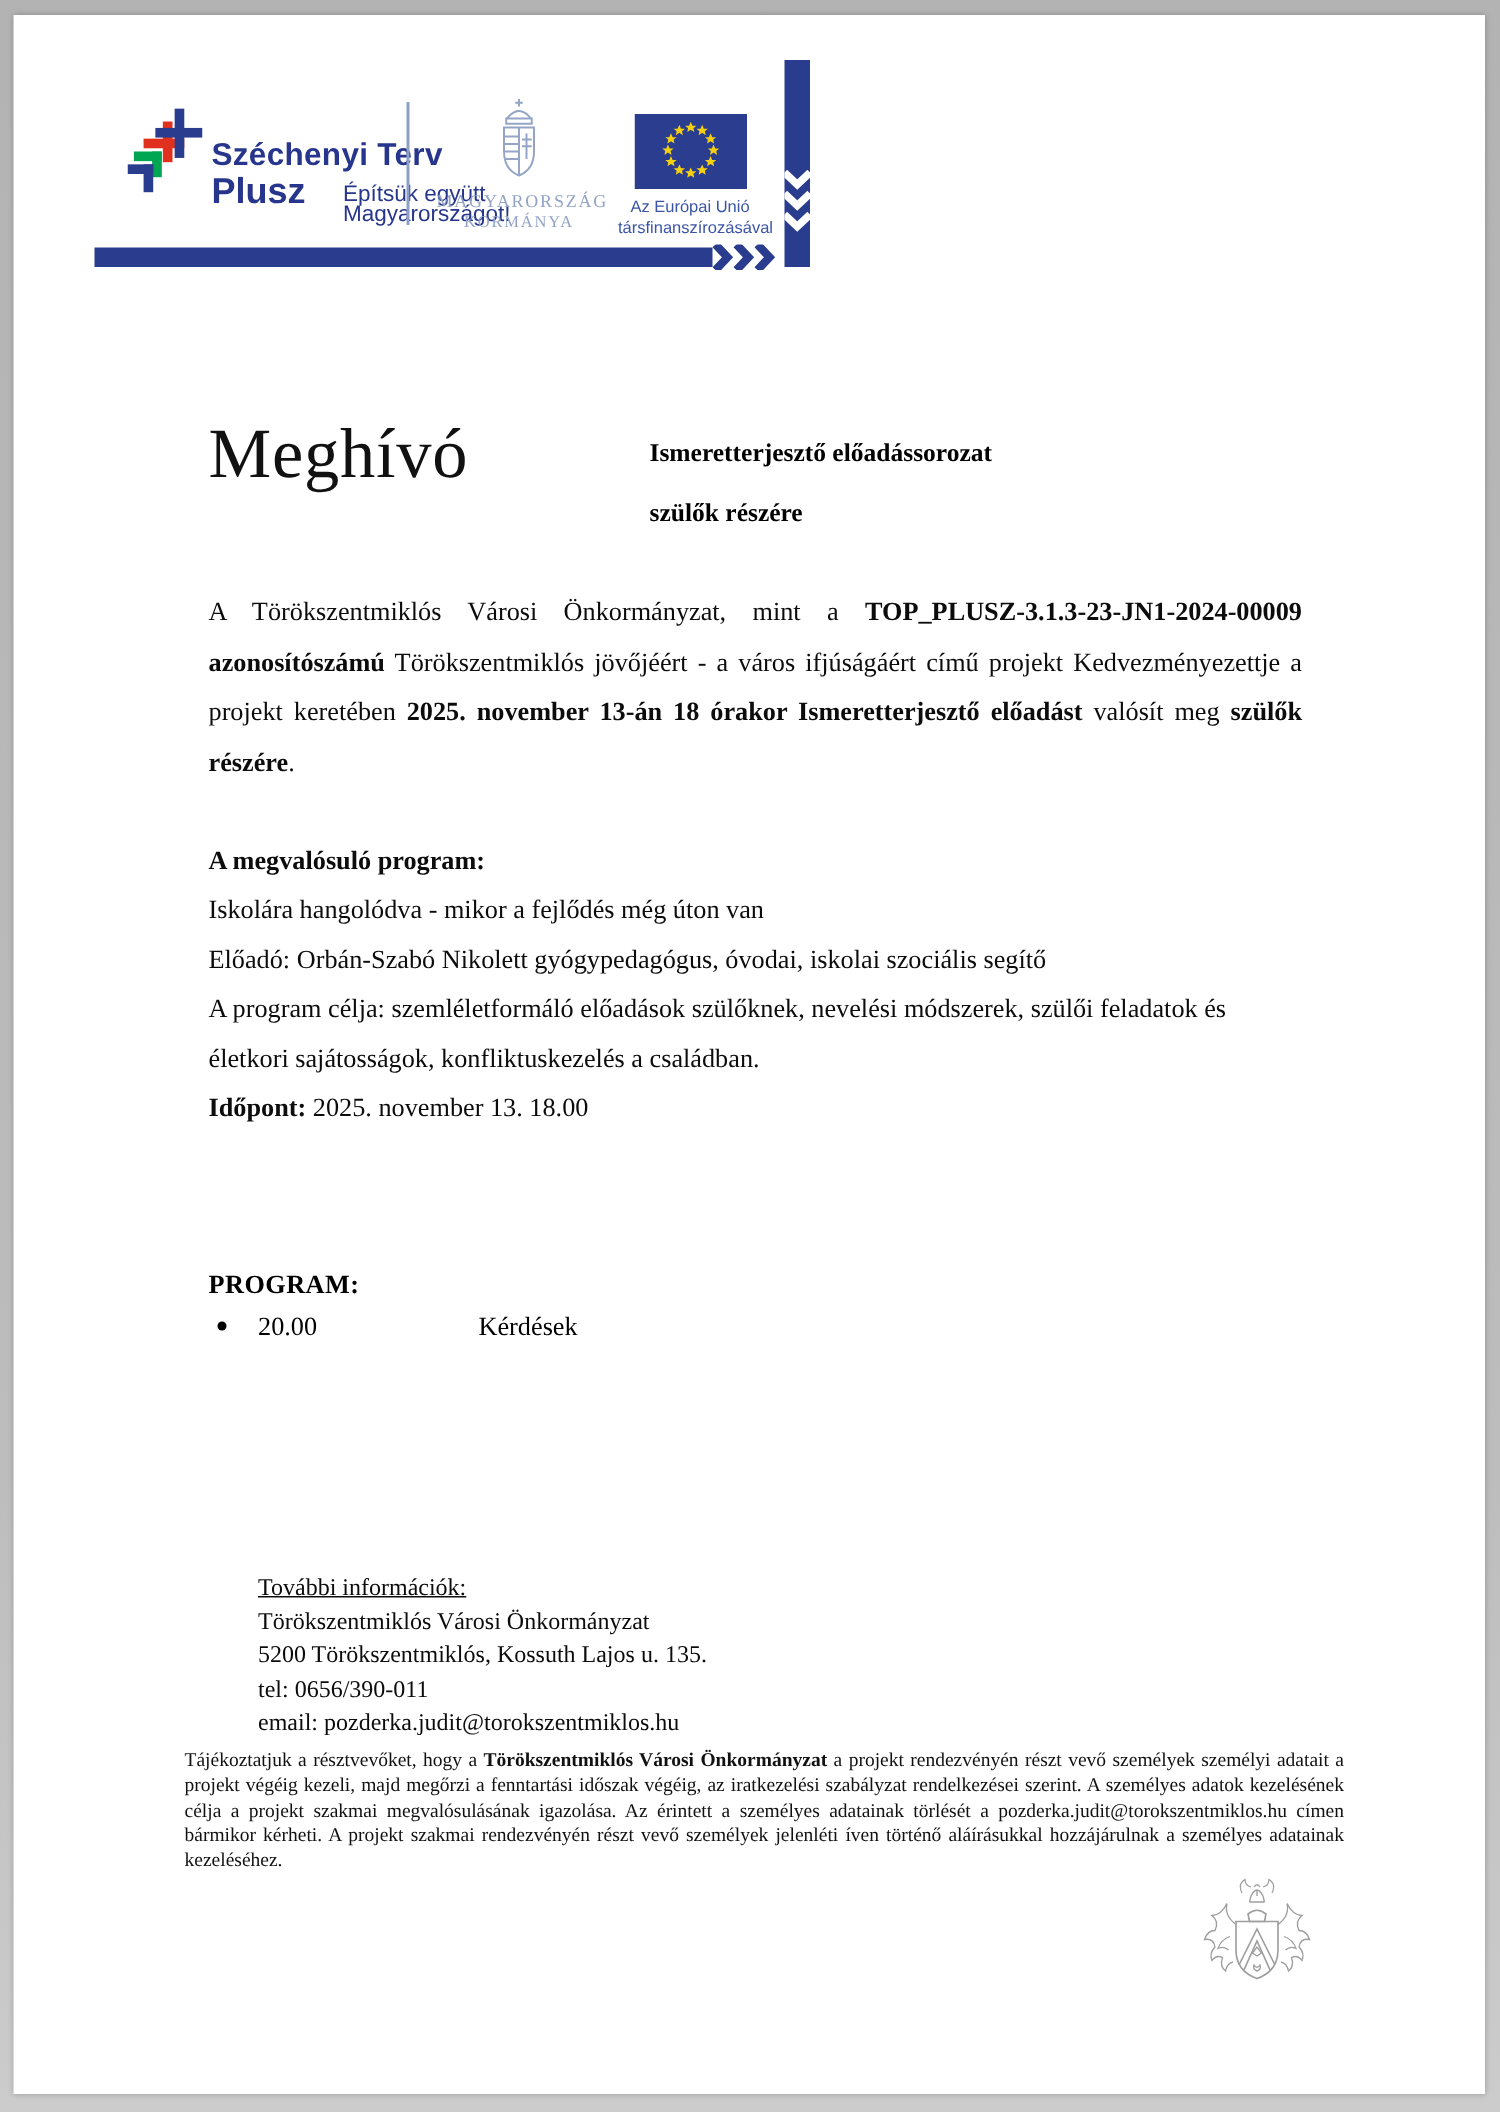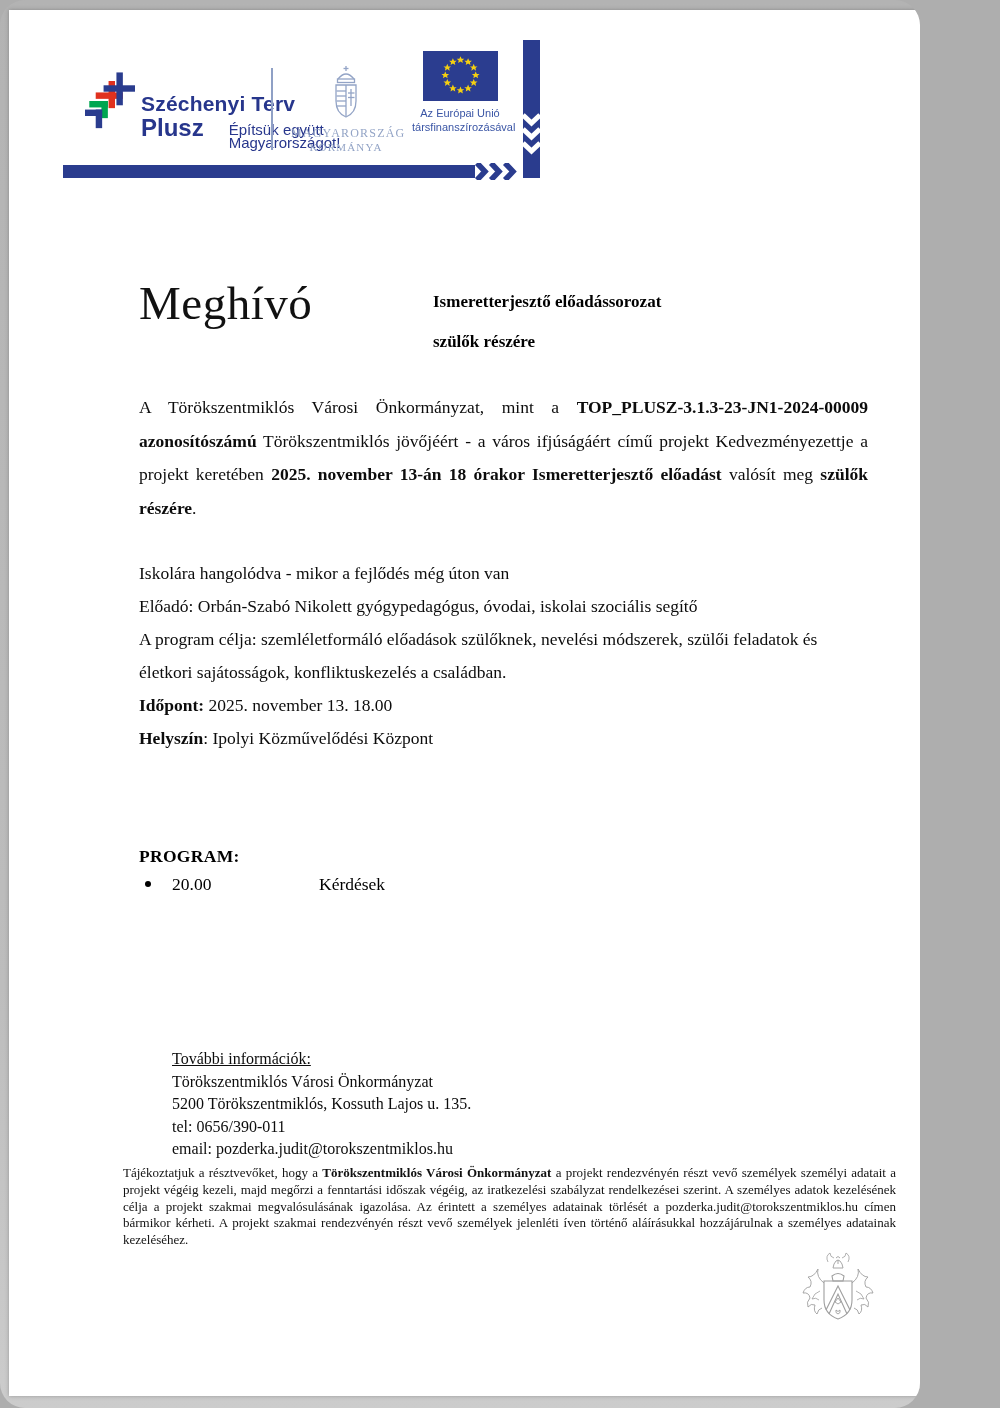--- a/index.html
+++ b/index.html
@@ -1,23 +1,22 @@
 <!DOCTYPE html>
 <html><head>
 <meta charset="utf-8">
 <style>
   * { margin: 0; padding: 0; box-sizing: border-box; }
   html, body { background: #aeaeae; }
   .viewport {
     position: relative;
-    width: 920px; height: 1408px;
+    width: 1000px; height: 1408px;
     background: linear-gradient(180deg, #b3b3b3 0%, #bdbdbd 70%, #cccccc 100%);
     font-family: "Liberation Serif", "DejaVu Serif", serif;
     overflow: hidden;
-    border-radius: 25px;
   }
   .sheet {
     position: absolute; left: 9px; top: 10px;
     width: 981px; height: 1386px;
     background: #ffffff;
     box-shadow: 0 0 4px rgba(0,0,0,.25);
   }
 
   
   .hdr { position: absolute; left: 0; top: 0; width: 100%; height: 200px; }
@@ -34,21 +33,21 @@
   .sz-line2 { font-weight: bold; font-size: 24px; line-height: 24px; }
   .sz-tagline { font-weight: normal; font-size: 15px; line-height: 12.5px; margin-left: 25px; margin-bottom: -9px; }
 
   .divider { position: absolute; left: 262px; top: 58px; width: 2px; height: 82px; background: #8fa0c5; }
 
   .gov { position: absolute; left: 282px; top: 56px; width: 110px; text-align: center; color: #93a4c6; }
   .gov-crest { width: 34px; height: 56px; }
   .gov-t { font-family: "Liberation Serif", serif; font-size: 12px; letter-spacing: 1.2px; line-height: 14px; }
   .gov-t2 { font-size: 11px; }
 
-  .eu { position: absolute; left: 403px; top: 41px; width: 96px; text-align: center; }
+  .eu { position: absolute; left: 403px; top: 66px; width: 96px; text-align: center; }
   .eu-flag { width: 75px; height: 50px; display: block; margin: 0 auto; }
   .eu-cap { font-family: "Liberation Sans", sans-serif; color: #3a55a5; font-size: 11px; line-height: 13.5px; margin-top: 6px; }
 
   
   .abs { position: absolute; }
   .title-main { left: 130px; top: 266px; font-size: 47px; color: #111; letter-spacing: .5px; }
   .title-sub { left: 424px; top: 282px; font-weight: bold; font-size: 17px; }
   .title-sub .l2 { margin-top: 20px; }
 
   .intro { left: 130px; top: 381px; width: 729px; font-size: 17.5px; line-height: 33.5px; text-align: justify; color: #0c0c0c; }
@@ -166,25 +165,25 @@
 
     <div class="abs title-main">Meghívó</div>
     <div class="abs title-sub">
       <div>Ismeretterjesztő előadássorozat</div>
       <div class="l2">szülők részére</div>
     </div>
 
     <div class="abs intro"><span>A Törökszentmiklós Városi Önkormányzat, mint a </span><span class="bold">TOP_PLUSZ-3.1.3-23-JN1-2024-00009 azonosítószámú</span><span> Törökszentmiklós jövőjéért - a város ifjúságáért című projekt Kedvezményezettje a projekt keretében </span><span class="bold">2025. november 13-án 18 órakor Ismeretterjesztő előadást</span><span> valósít meg </span><span class="bold">szülők részére</span><span>.</span></div>
 
     <div class="abs program">
+      <div class="bold">A megvalósuló program:</div>
       <div>Iskolára hangolódva - mikor a fejlődés még úton van</div>
       <div>Előadó: Orbán-Szabó Nikolett gyógypedagógus, óvodai, iskolai szociális segítő</div>
       <div>A program célja: szemléletformáló előadások szülőknek, nevelési módszerek, szülői feladatok és életkori sajátosságok, konfliktuskezelés a családban.</div>
       <div><span class="bold">Időpont:</span><span> 2025. november 13. 18.00</span></div>
-      <div><span class="bold">Helyszín</span><span>: Ipolyi Közművelődési Központ</span></div>
     </div>
 
     <div class="abs sched-h">PROGRAM:</div>
     <div class="abs sched">
       <div class="sched-item">
         <span class="dot"></span>
         <span class="s-time">20.00</span><span>Kérdések</span>
       </div>
     </div>
 

